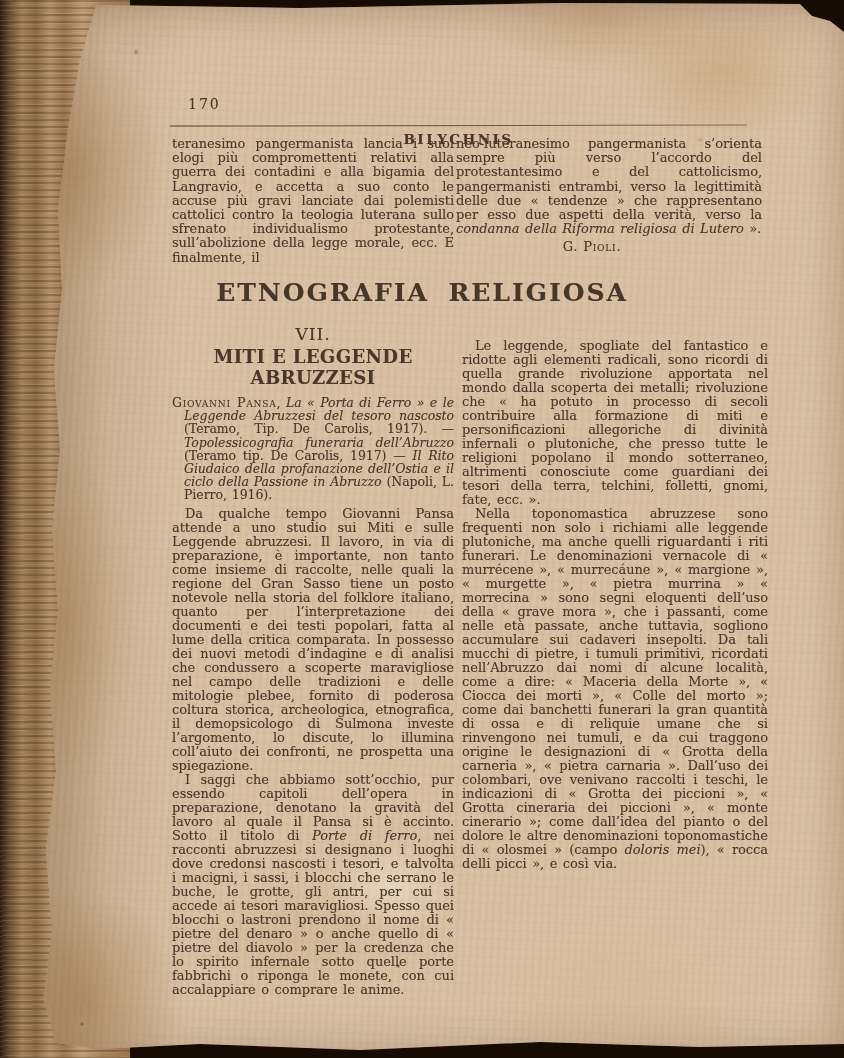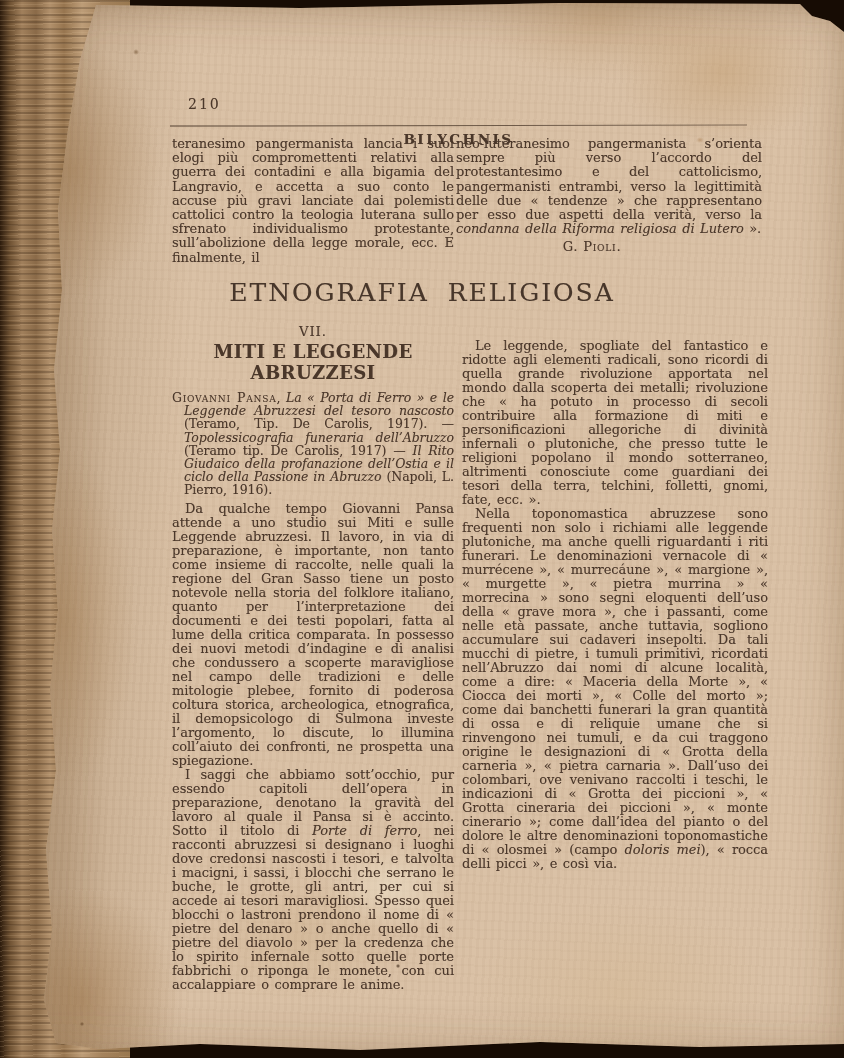--- a/index.html
+++ b/index.html
@@ -48,42 +48,42 @@
             transform:rotate(-0.12deg);}
   .topcols{position:absolute;top:137px;left:172px;width:596px;display:flex;gap:2px;}
   .topcols .colL{width:282px;}
   .topcols .colR{width:306px;}
   .body{font-size:12.9px;line-height:14.2px;text-align:justify;margin:0;word-spacing:1.4px;}
   .mainbody{line-height:14px;}
   .ind{text-indent:13px;}
   .sig{margin:3px 34px 0 0;text-align:center;font-size:13px;letter-spacing:.8px;
        font-variant:small-caps;}
   .sectitle{position:absolute;top:278px;left:96px;right:96px;margin:0;text-align:center;
-            font-size:25px;font-weight:normal;letter-spacing:2px;word-spacing:9px;color:#47362a;}
+            font-size:25px;font-weight:bold;letter-spacing:2px;word-spacing:9px;color:#47362a;}
   .maincols{position:absolute;top:324px;left:172px;width:596px;display:flex;gap:8px;}
   .maincols .colL{width:282px;}
   .maincols .colR{width:306px;padding-top:15px;box-sizing:border-box;}
-  .chapnum{text-align:center;font-size:13px;letter-spacing:1px;margin:0 0 2px;}
+  .chapnum{text-align:center;font-size:17px;letter-spacing:1px;margin:0 0 2px;}
   .chaptitle{text-align:center;font-size:18px;font-weight:bold;letter-spacing:.4px;margin:0 0 8px;}
   .biblio{font-size:12.4px;line-height:13.2px;margin:0 0 5px;padding-left:12px;
           text-indent:-12px;text-align:justify;word-spacing:1px;}
   .para{margin:0;}
   .it{font-style:italic;}
   .sc{font-variant:small-caps;letter-spacing:.8px;}
 </style>
 </head>
 <body>
 
 <div class="scan">
   <div class="book-edges"></div>
 
   <div class="page">
 
     <header class="pagehead">
-      <span class="pagenum">210</span>
+      <span class="pagenum">170</span>
       <span class="journal">BILYCHNIS</span>
     </header>
     <div class="headrule"></div>
 
     <section class="topcols">
       <div class="colL">
         <p class="body para">teranesimo pangermanista lancia i suoi elogi più compromettenti relativi alla guerra dei contadini e alla bigamia del Langravio, e accetta a suo conto le accuse più gravi lanciate dai polemisti cattolici contro la teologia luterana sullo sfrenato individualismo protestante, sull’abolizione della legge morale, ecc. E finalmente, il</p>
       </div>
       <div class="colR">
         <p class="body para"><span>neo-luteranesimo pangermanista s’orienta sempre più verso l’accordo del protestantesimo e del cattolicismo, pangermanisti entrambi, verso la legittimità delle due « tendenze » che rappresentano per esso due aspetti della verità, verso la </span><span class="it">condanna della Riforma religiosa di Lutero</span><span> ».</span></p>

